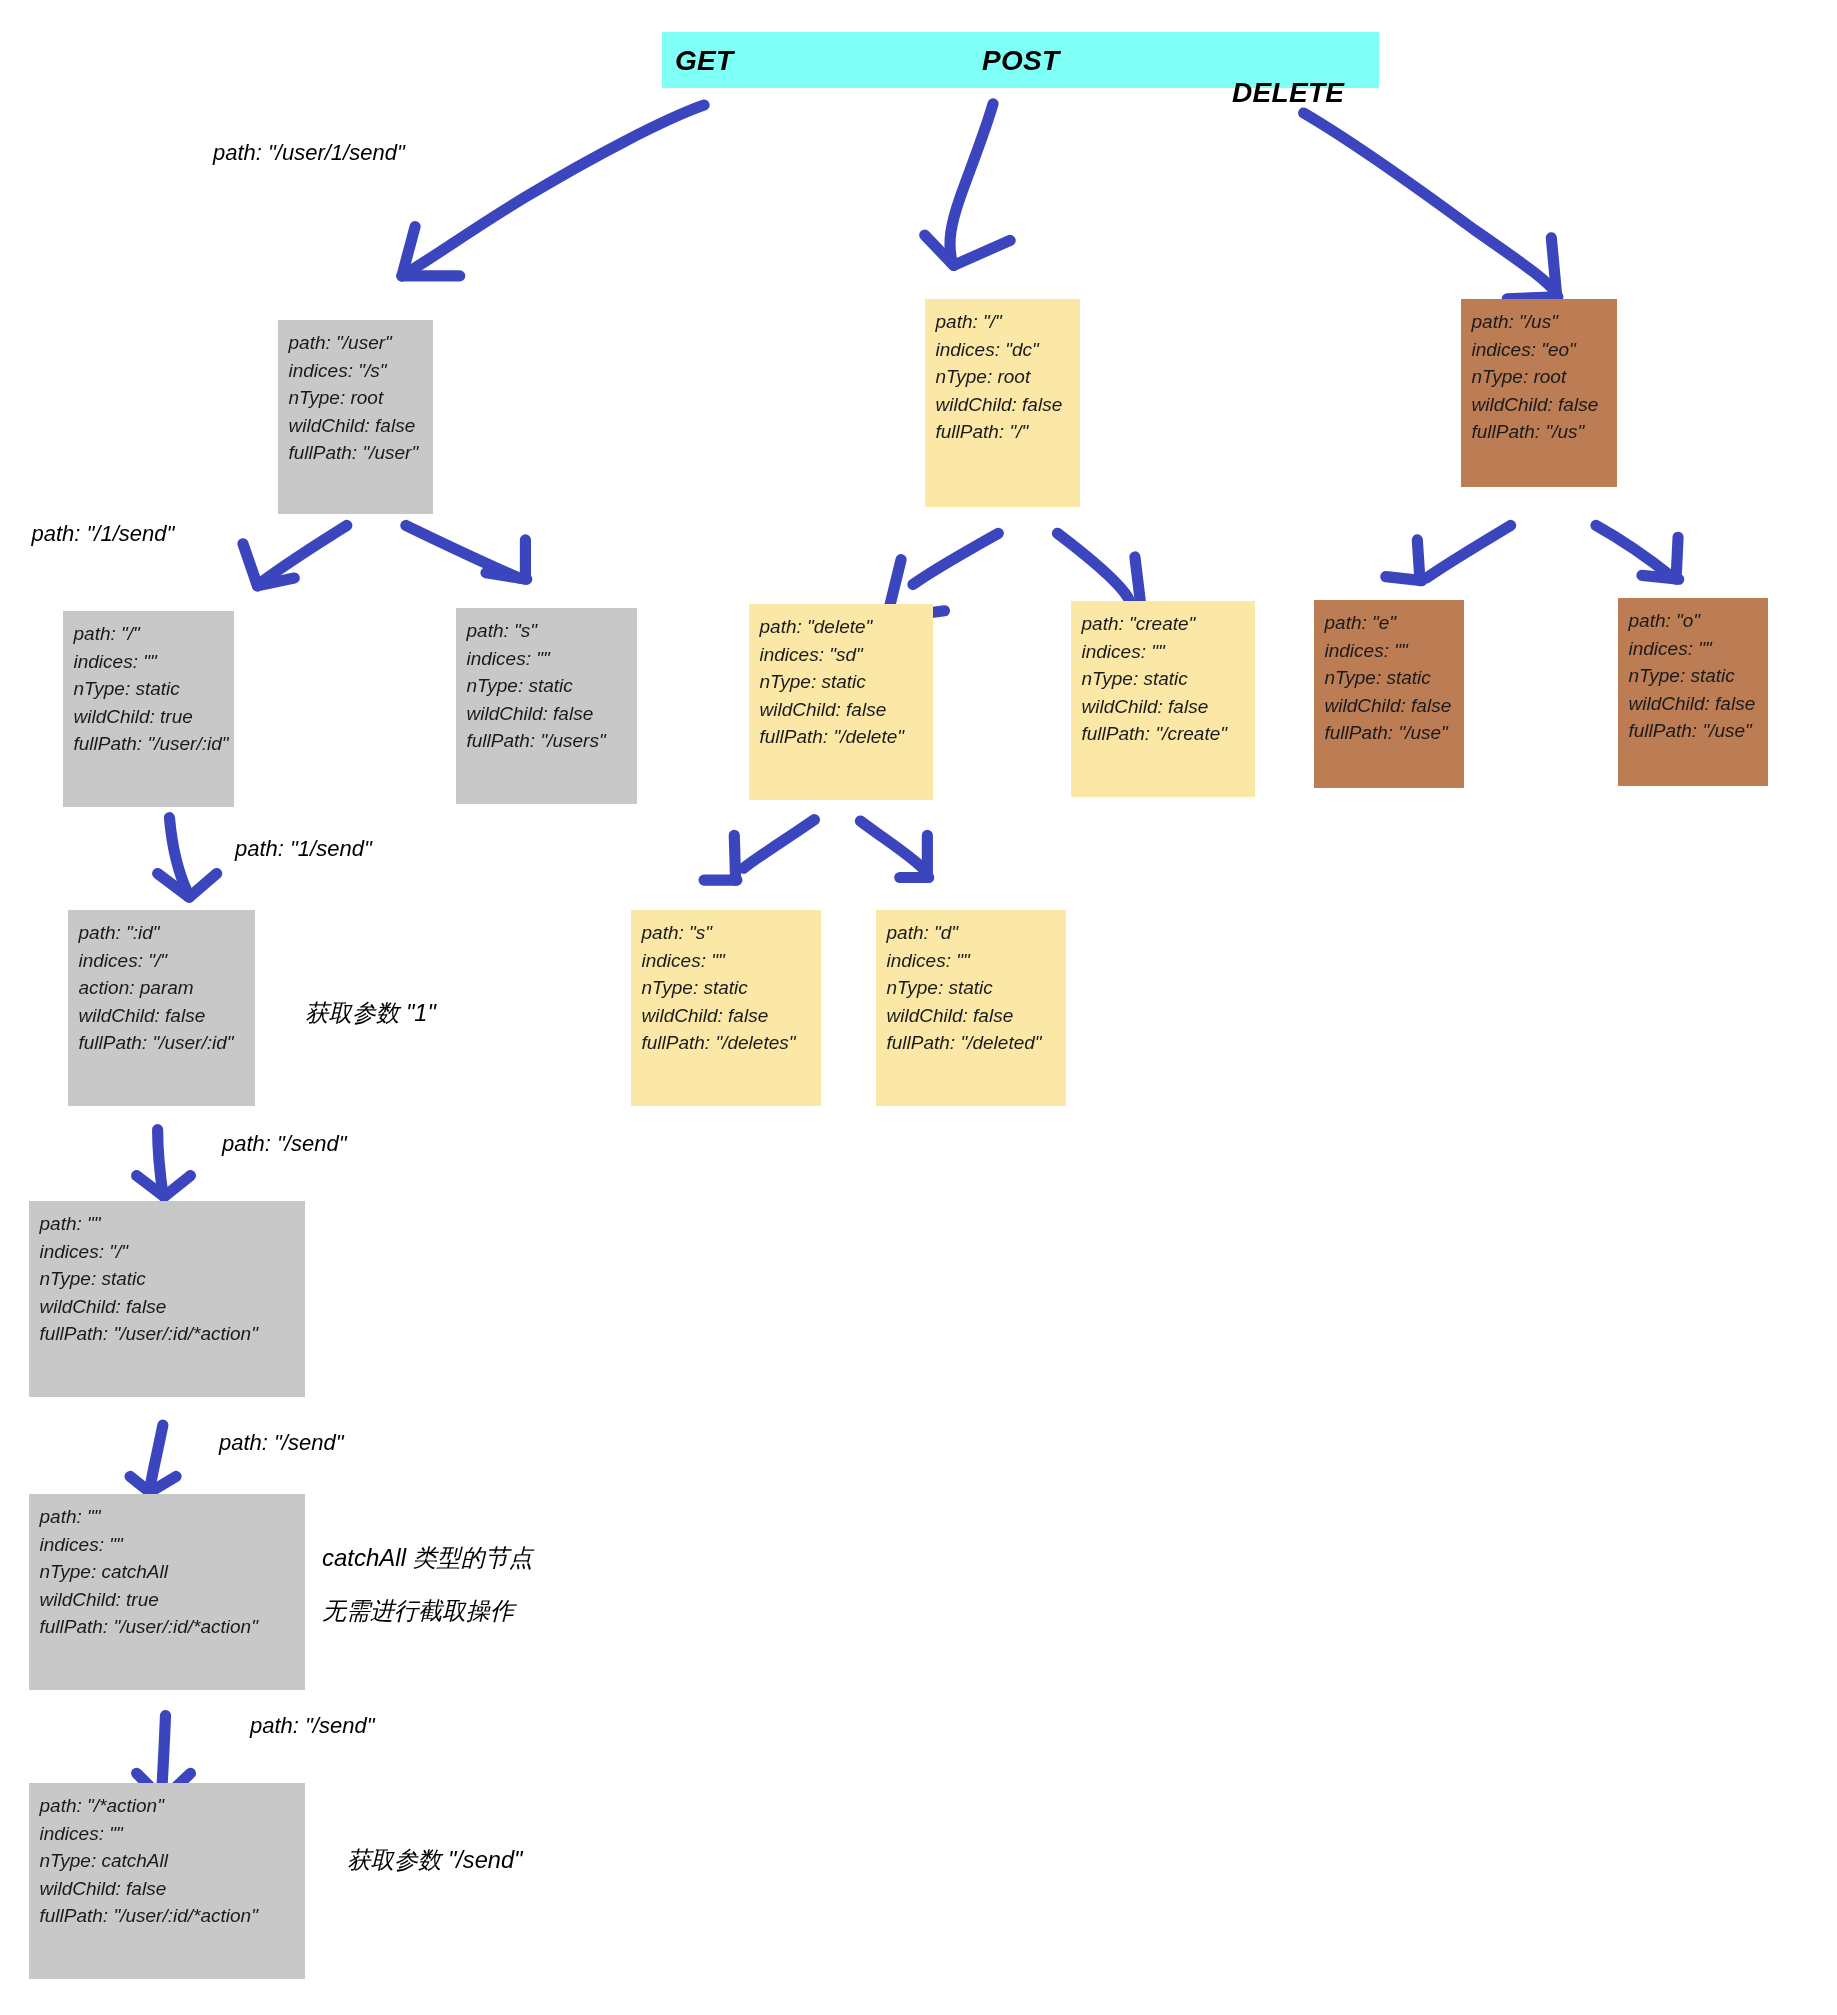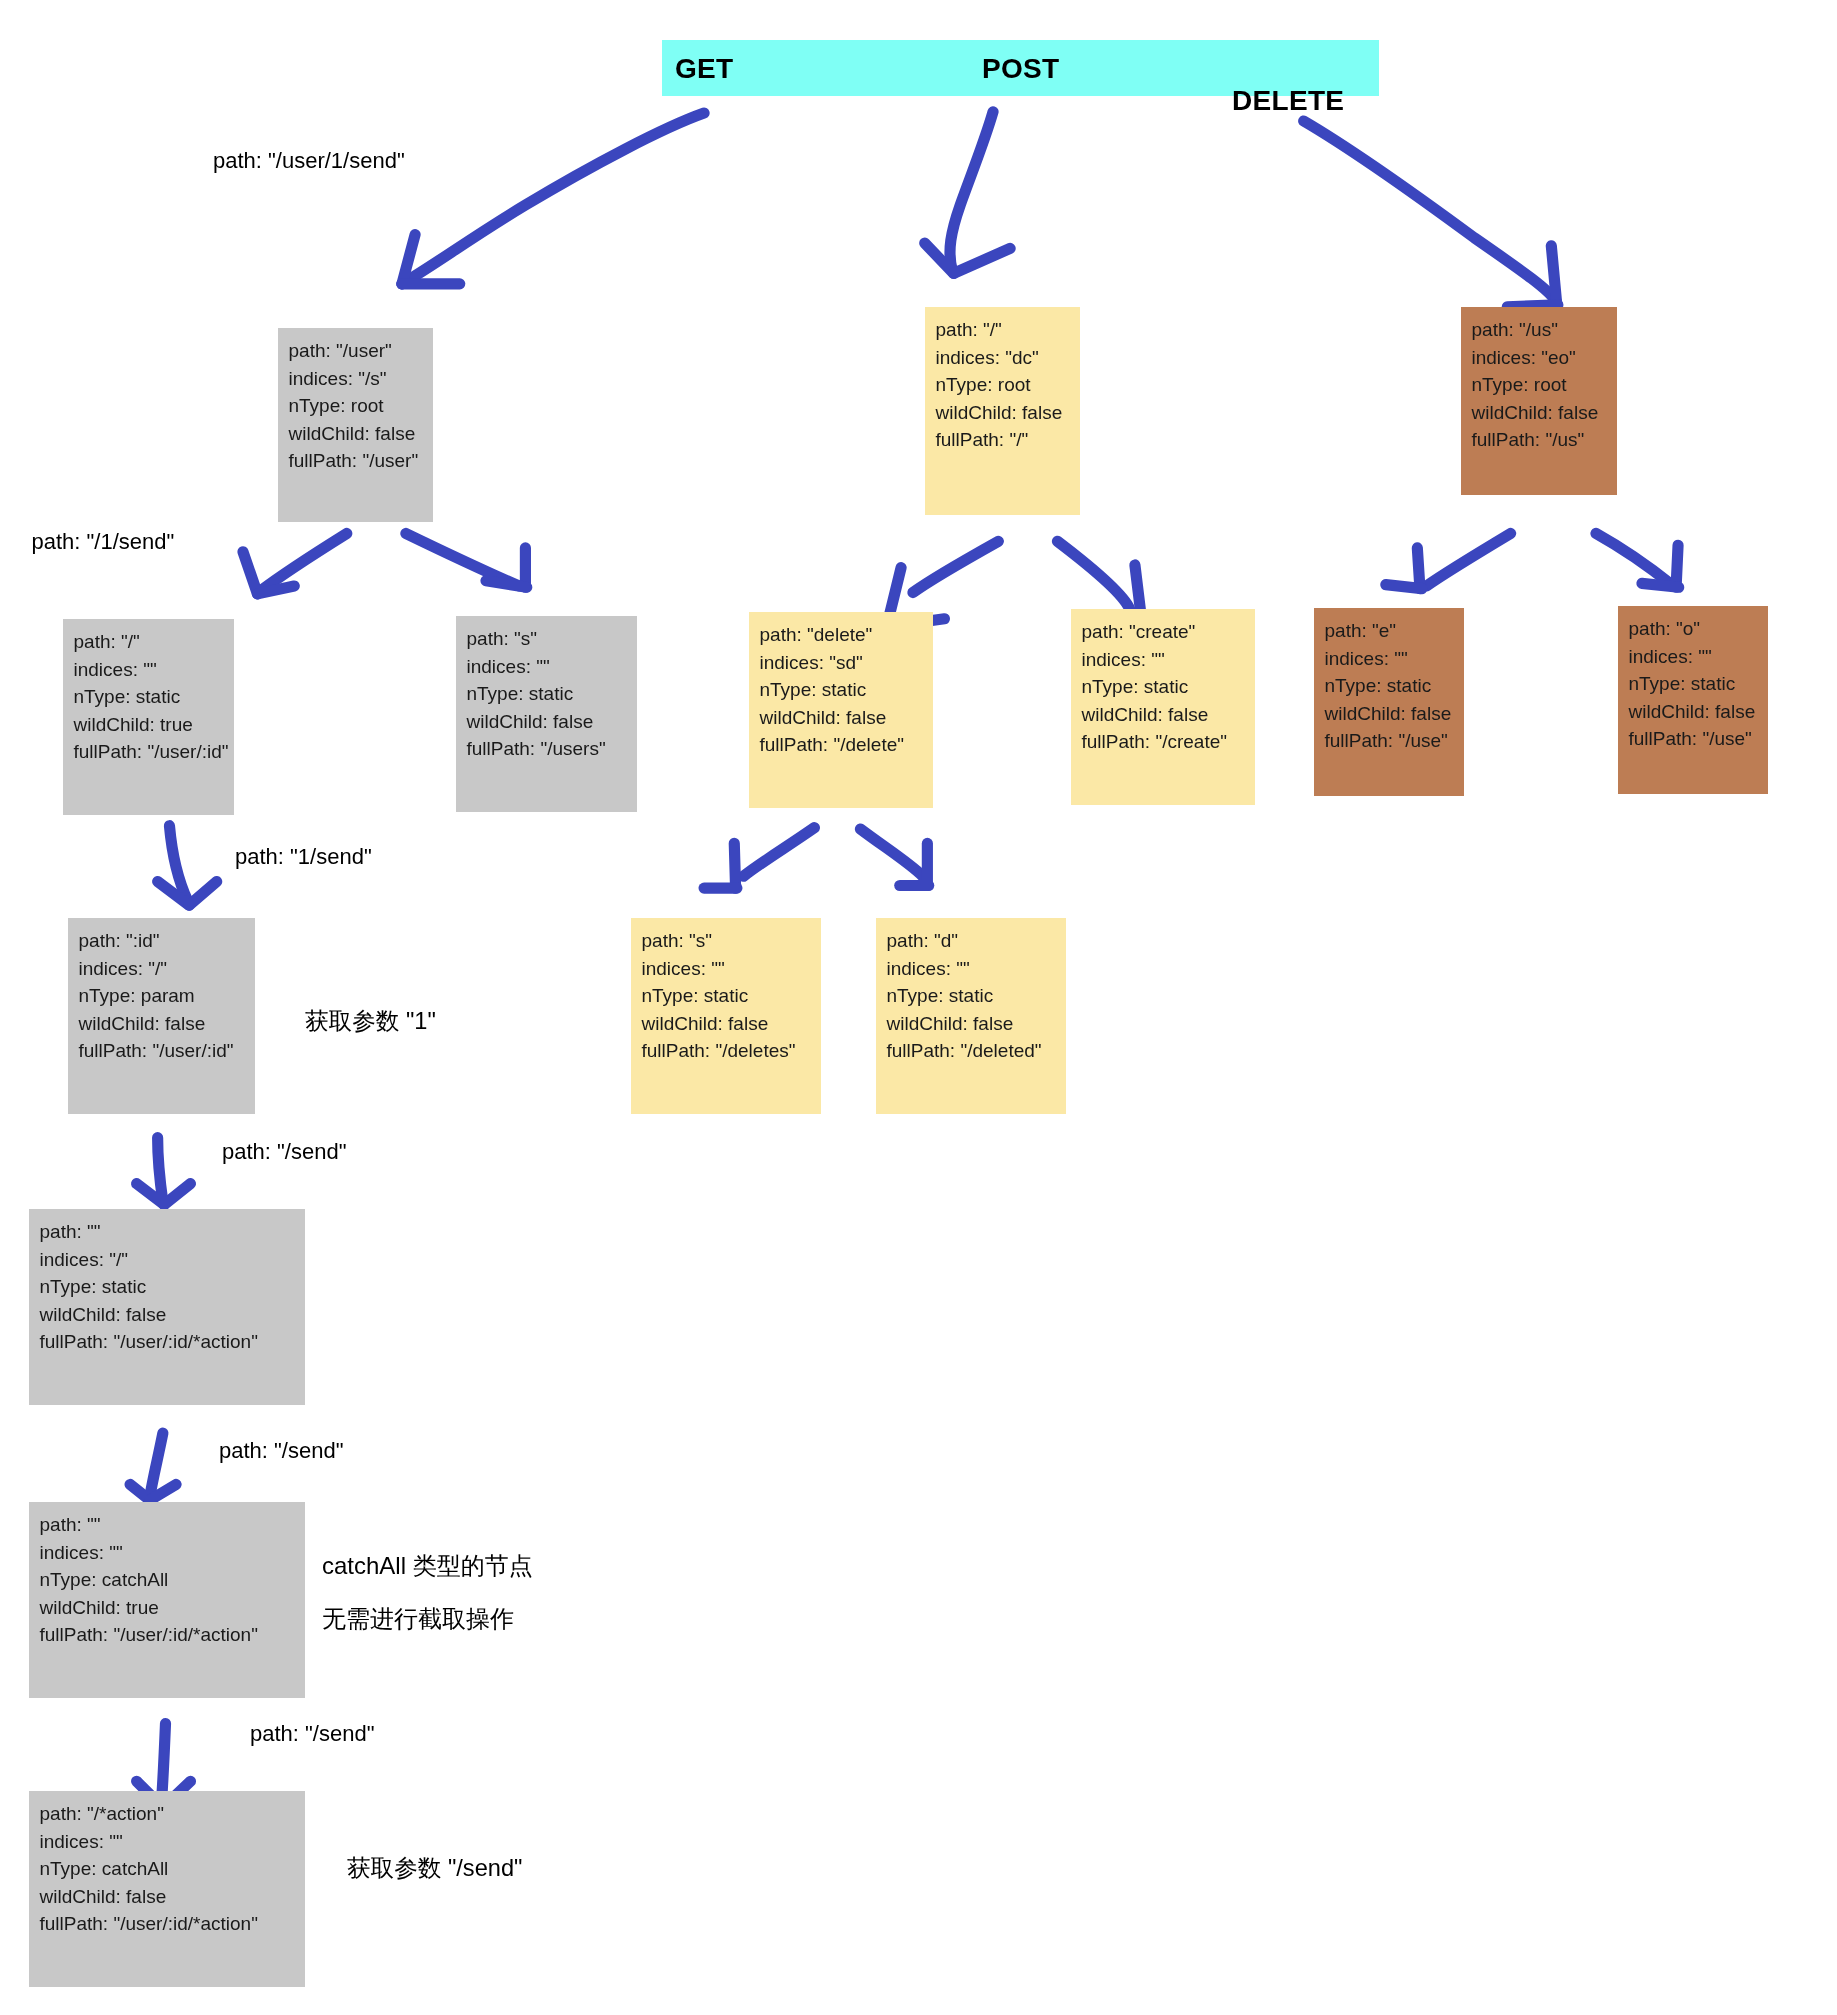--- a/index.html
+++ b/index.html
@@ -1,21 +1,21 @@
 <!DOCTYPE html>
 <html style="font-size:10.5px"><head>
 <meta charset="utf-8">
 <style>
   html,body{margin:0;padding:0;background:#ffffff;}
   body{
     font-family:"Liberation Sans","DejaVu Sans",sans-serif;
     width:1837px;height:2015px;position:relative;overflow:hidden;
     -webkit-font-smoothing:antialiased;
   }
-  #canvas{position:absolute;left:0;top:8px;width:1837px;height:1731px;}
+  #canvas{position:absolute;left:0;top:0;width:1837px;height:1731px;font-style:italic;}
   svg.arrows{position:absolute;left:0;top:0;width:1837px;height:2015px;pointer-events:none;}
 
   
   .method-bar{
     position:absolute;background:#7FFFF5;
     display:flex;align-items:center;
   }
   .method-label{
     font-weight:bold;font-size:28px;color:#000;letter-spacing:0.3px;
     position:absolute;
@@ -203,21 +203,21 @@
     <div class="row">path: "o"</div>
     <div class="row">indices: ""</div>
     <div class="row">nType: static</div>
     <div class="row">wildChild: false</div>
     <div class="row">fullPath: "/use"</div>
   </div>
 
   <div class="node gray" style="left:68px;top:910px;width:187px;height:196px;">
     <div class="row">path: ":id"</div>
     <div class="row">indices: "/"</div>
-    <div class="row">nType: param</div>
+    <div class="row">action: param</div>
     <div class="row">wildChild: false</div>
     <div class="row">fullPath: "/user/:id"</div>
   </div>
 
   <div class="node yellow" style="left:631px;top:910px;width:190px;height:196px;">
     <div class="row">path: "s"</div>
     <div class="row">indices: ""</div>
     <div class="row">nType: static</div>
     <div class="row">wildChild: false</div>
     <div class="row">fullPath: "/deletes"</div>

